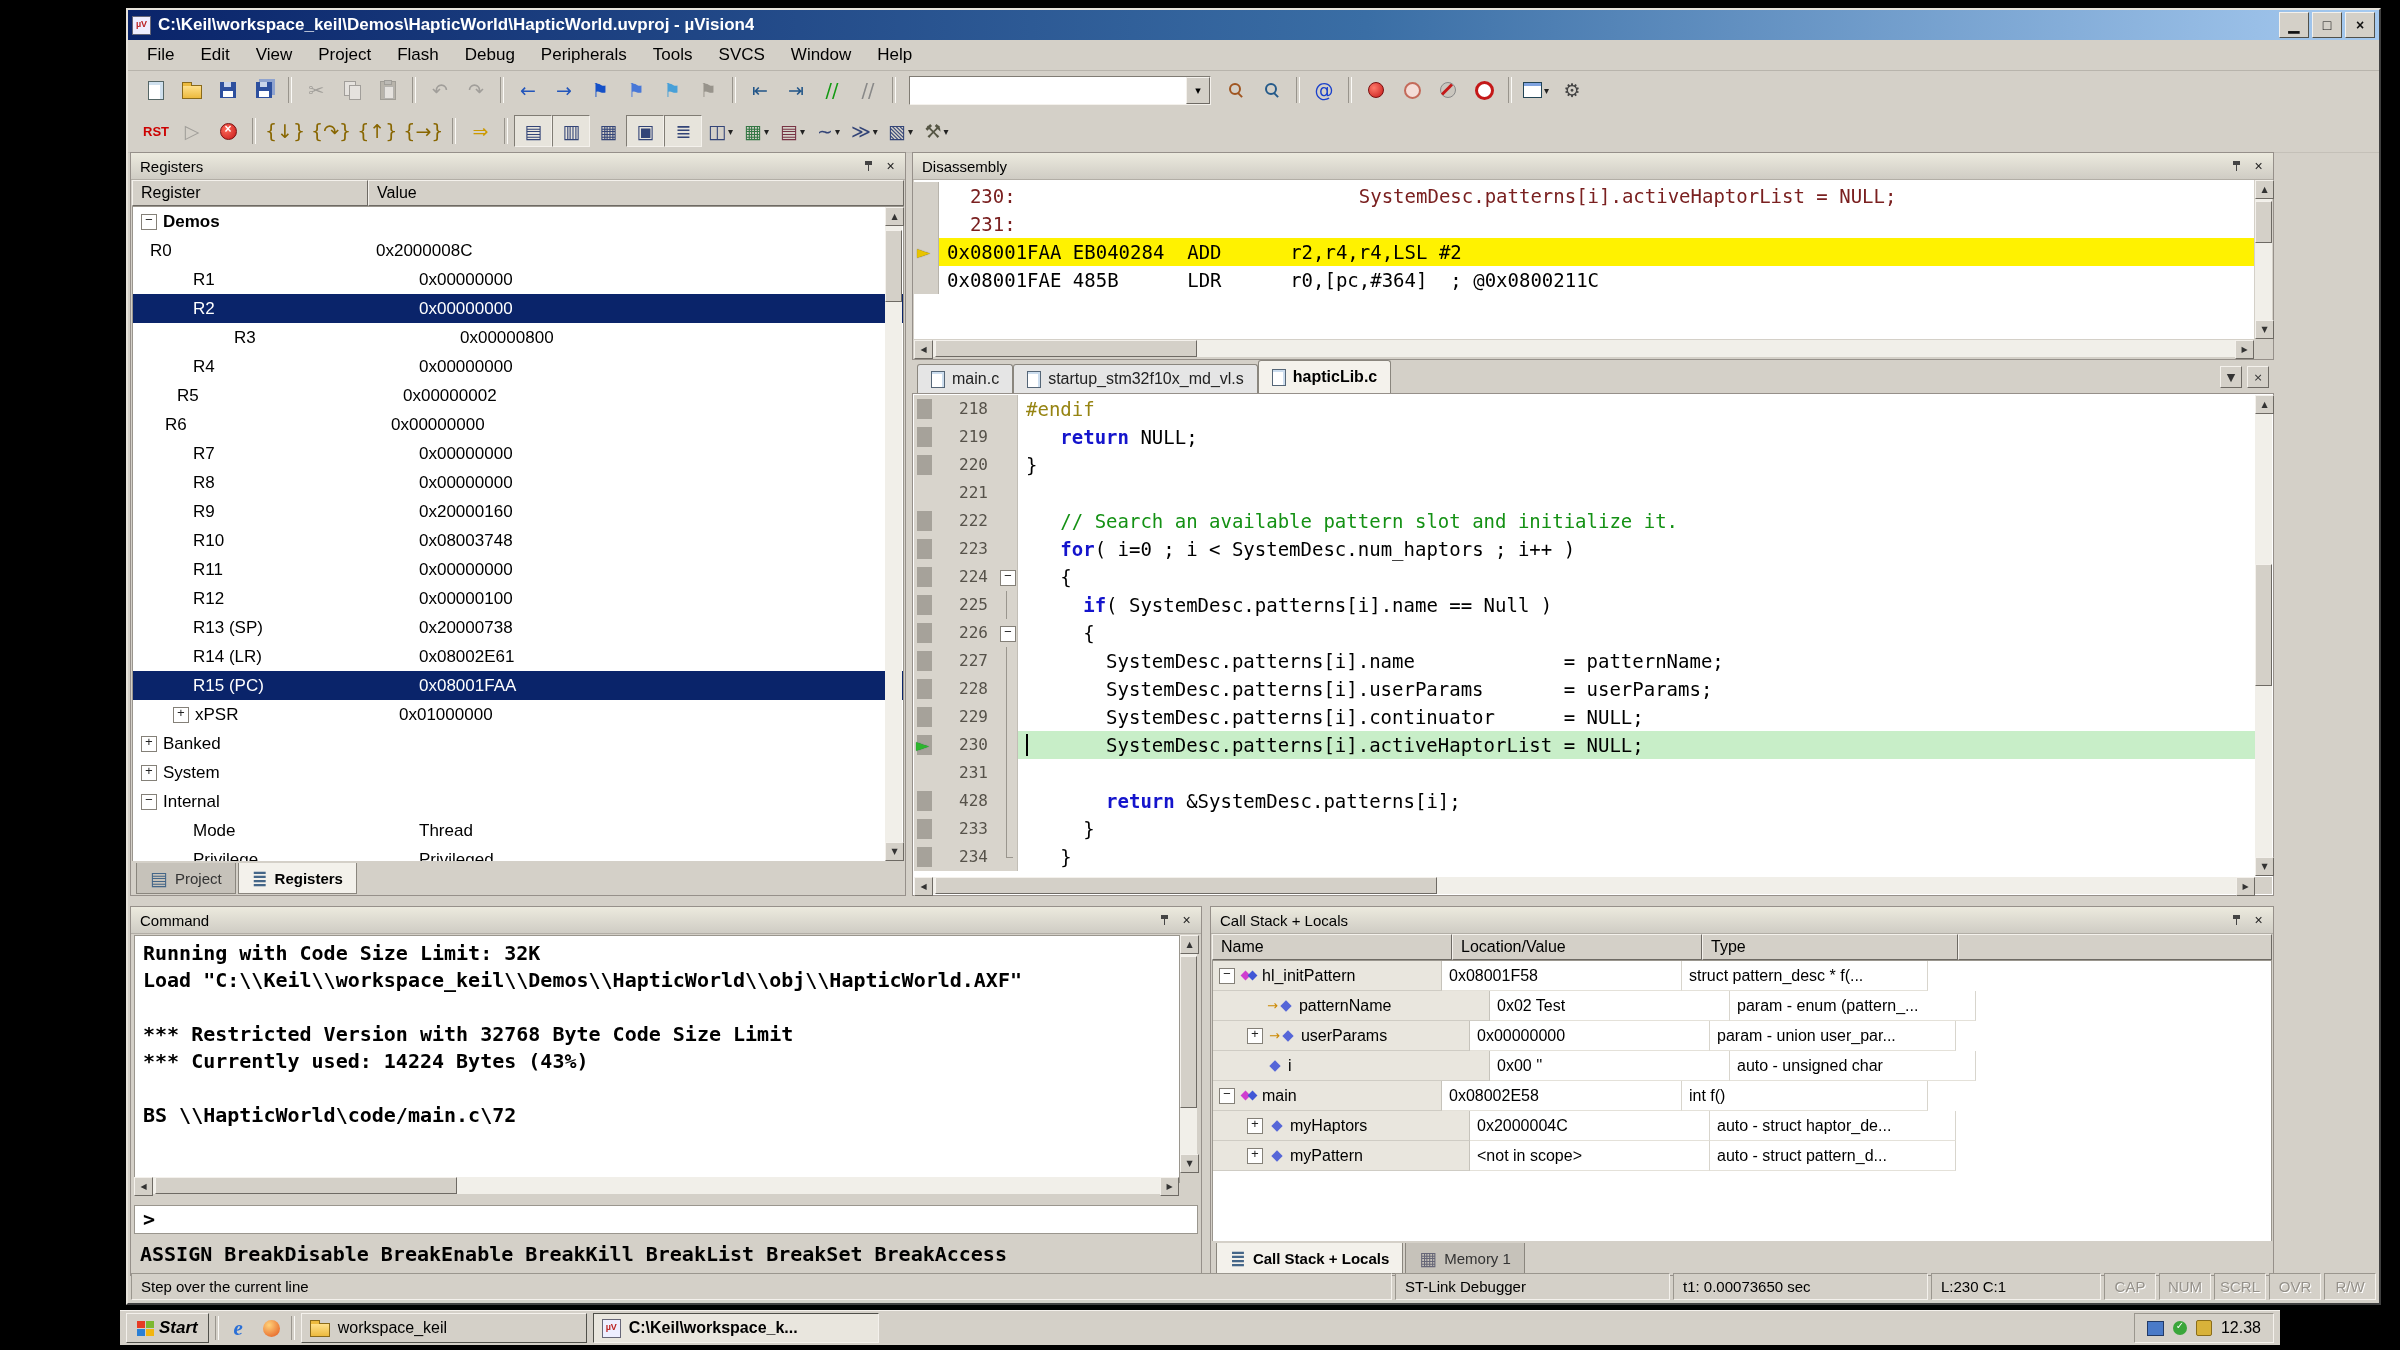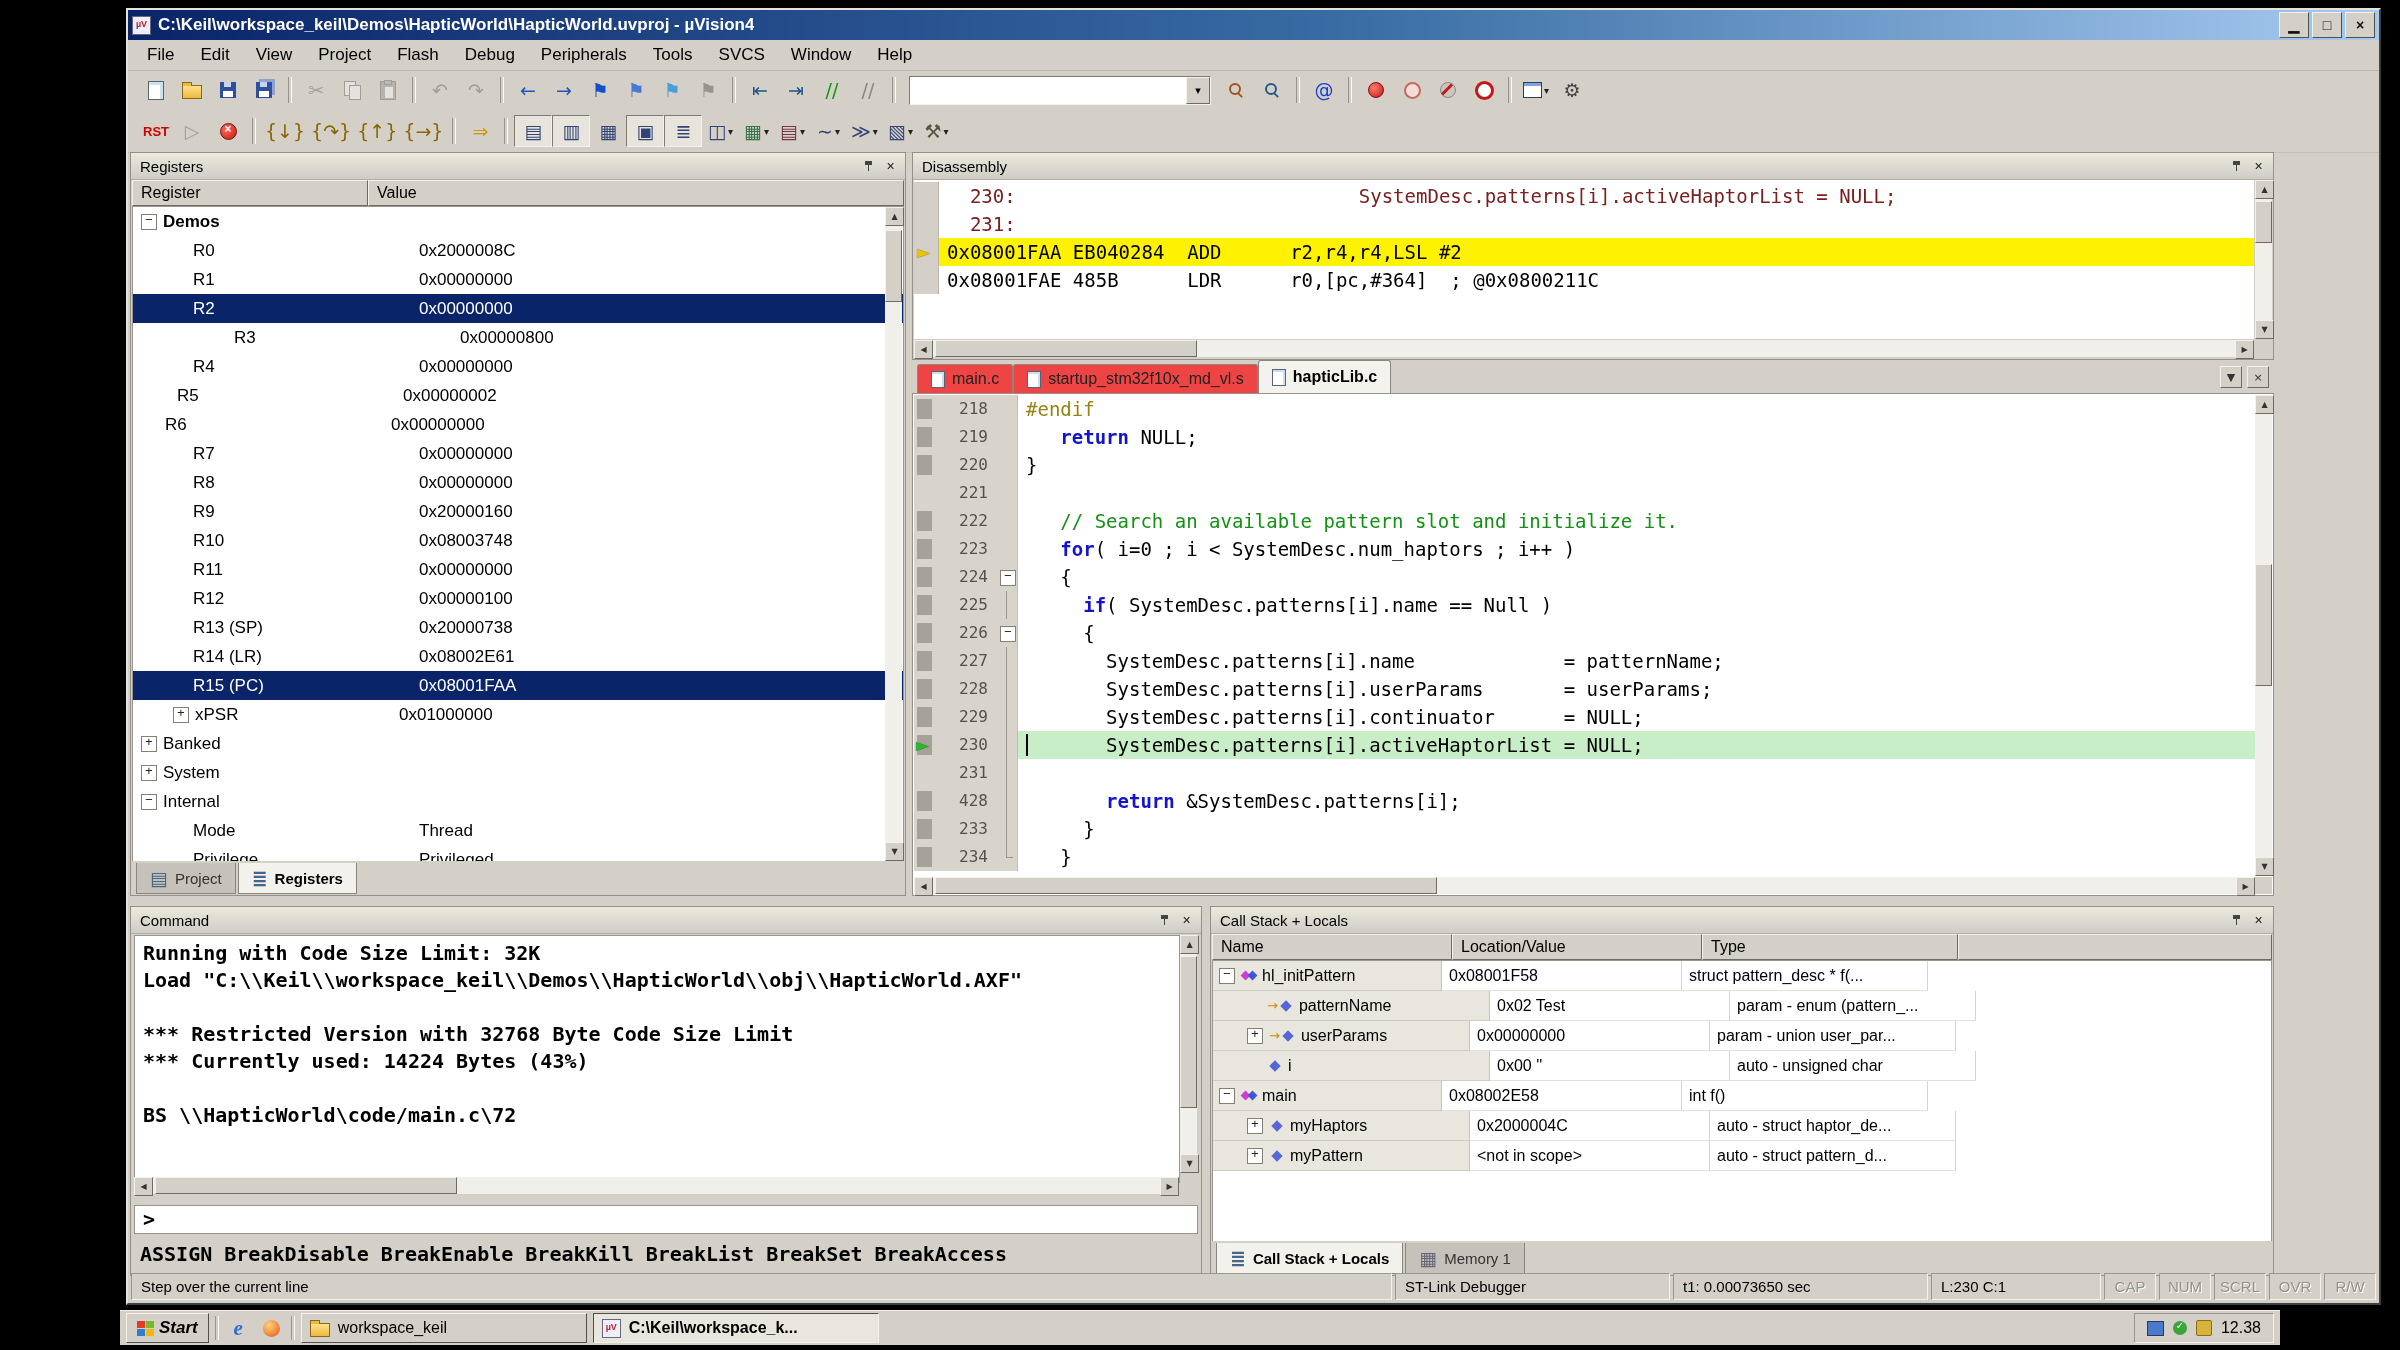--- a/index.html
+++ b/index.html
@@ -71,21 +71,21 @@
   #dispanel{left:784px;top:142px;width:1360px;height:206px}
   .dis-body{position:absolute;left:1px;top:27px;right:19px;bottom:20px;background:#fff;overflow:hidden;padding-top:2px}
   .dis-line{display:flex;height:28px;line-height:28px;font:19px/28px "DejaVu Sans Mono","Liberation Mono",monospace}
   .dis-margin{width:24px;flex:none;background:#d4d0c8;border-right:1px solid #b8b4ac;position:relative}
   .dis-text{flex:1;white-space:pre;padding-left:8px;color:#000}
   .dis-line.src .dis-text{color:#7a2020}
   .dis-line.cur .dis-text{background:#fff200;color:#000}
   .dis-arrow{position:absolute;left:3px;top:0;color:#e8c400;font-size:17px;text-shadow:0 0 1px #554400;font-family:"DejaVu Sans",sans-serif}
   
   #edtabs{position:absolute;left:784px;top:350px;width:1360px;height:33px;display:flex;align-items:flex-end;padding-left:5px;background:#d4d0c8;box-sizing:border-box}
-  .etab{display:flex;align-items:center;gap:7px;height:28px;padding:0 13px;background:#ef4444;
+  .etab{display:flex;align-items:center;gap:7px;height:28px;padding:0 13px;background:#e5e5e5;
        border:1px solid #8a867e;border-bottom:none;border-radius:3px 3px 0 0;font-size:16px;color:#222;white-space:nowrap}
   .etab.active{background:#f4f2ec;height:32px;font-weight:bold;color:#000}
   .tabbar-btn{width:20px;height:20px;margin:0 3px 5px 2px;display:flex;align-items:center;justify-content:center;
        font-size:11px;color:#333;background:#d4d0c8;border:1px solid;border-color:#f4f1ec #6e6a64 #6e6a64 #f4f1ec;font-family:"DejaVu Sans",sans-serif}
   
   #edpanel{left:784px;top:383px;width:1360px;height:501px;background:#fff}
   .ed-body{position:absolute;left:1px;top:1px;right:18px;bottom:19px;background:#fff;overflow:hidden}
   .ed-line{display:flex;height:28px;line-height:28px;font:19px/28px "DejaVu Sans Mono","Liberation Mono",monospace}
   .ed-block{width:22px;flex:none;background:#d8d4cc;position:relative}
   .bm{position:absolute;left:3px;top:4px;width:15px;height:20px;background:#a6a29a}
@@ -499,21 +499,21 @@
         </div>
         <div class="reg-body" data-name="registers-tree">
           <div class="reg-row" data-name="register-row">
             <span class="reg-name" style="padding-left: 8px;">
               <span class="exp" data-name="collapse-icon">−</span>
               <span style="font-weight: bold;">Demos</span>
             </span>
             <span class="reg-val"></span>
           </div>
           <div class="reg-row" data-name="register-row">
-            <span class="reg-name" style="padding-left: 60px;">
+            <span class="reg-name" style=" margin-left: 17px;">
               <span>R0</span>
             </span>
             <span class="reg-val">0x2000008C</span>
           </div>
           <div class="reg-row" data-name="register-row">
             <span class="reg-name" style="padding-left: 60px;">
               <span>R1</span>
             </span>
             <span class="reg-val">0x00000000</span>
           </div>

